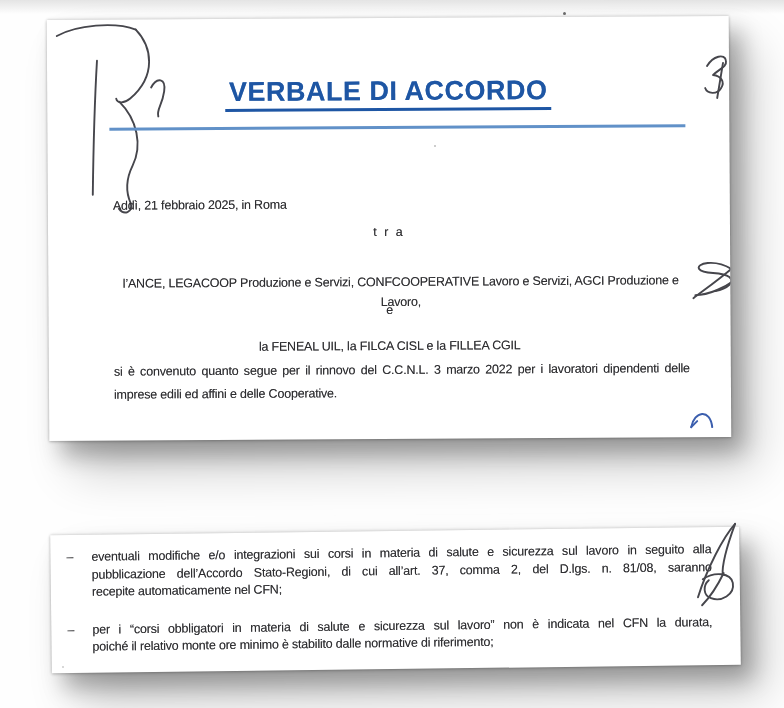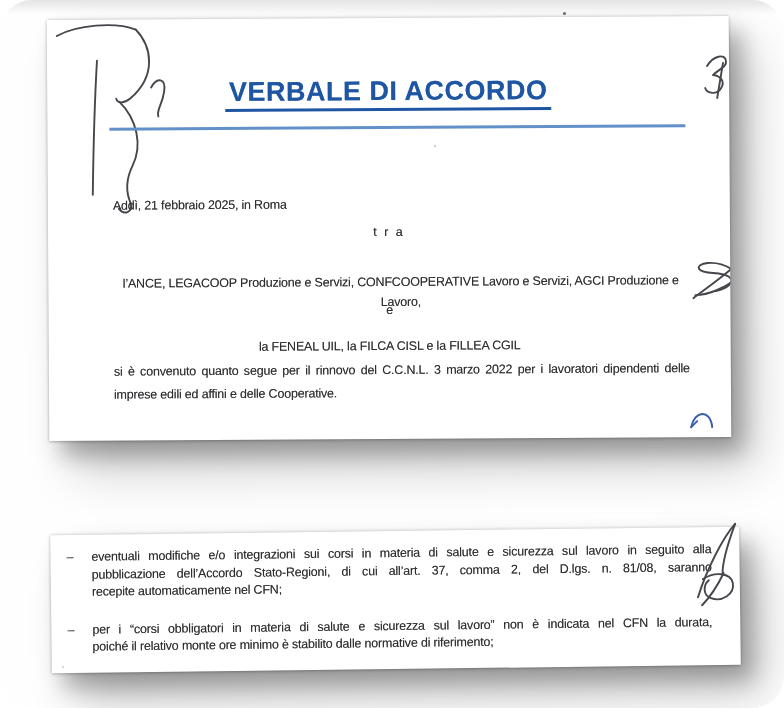--- a/index.html
+++ b/index.html
@@ -10,21 +10,20 @@
     --blue-pen-ink:#3c5fae;
     --paper:#ffffff;
   }
   *{margin:0;padding:0;box-sizing:border-box;}
   html,body{background:#fff;}
   .canvas{
     position:relative;width:784px;height:708px;overflow:hidden;
     background:#fefefe;
     font-family:"Liberation Sans",sans-serif;
     color:var(--text-ink);
-    border-radius:32px;
   }
   .top-edge-band{
     position:absolute;left:0;top:0;width:100%;height:14px;
     background:linear-gradient(#e4e4e4,rgba(250,250,250,0));
   }
   .card{
     position:absolute;background:var(--paper);
     box-shadow:0 -1px 3px rgba(0,0,0,.10),
                0 1px 3px rgba(0,0,0,.25),
                12px 15px 22px rgba(0,0,0,.28),

